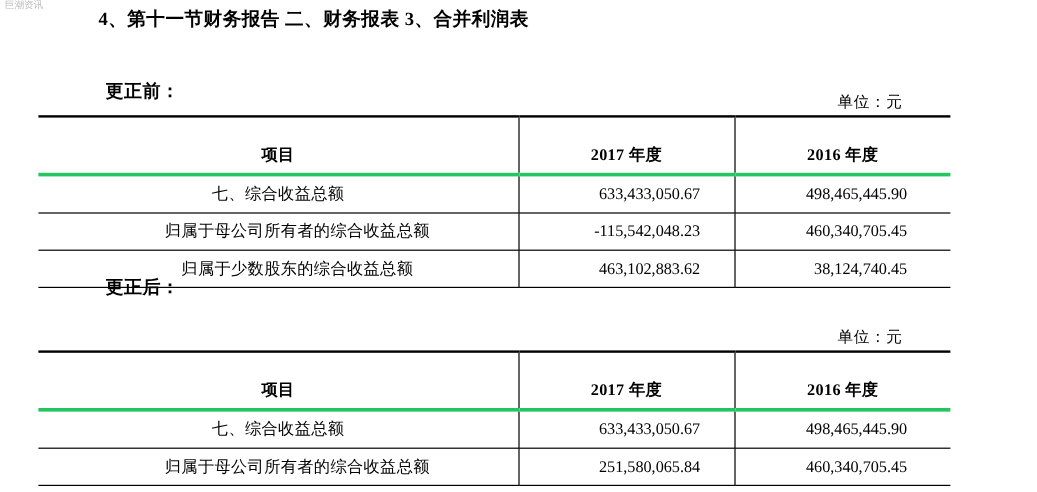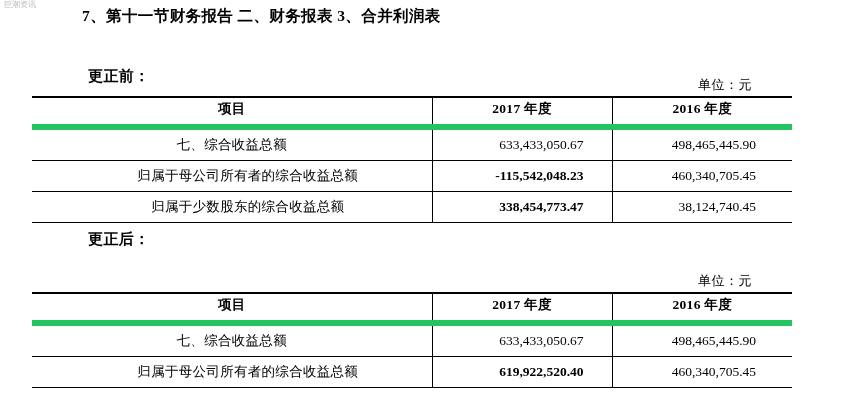--- a/index.html
+++ b/index.html
@@ -70,23 +70,23 @@
   table.fin.first { top: 96px; }
   table.fin.second { top: 292px; }
 
   table.fin col.c1 { width: 400px; }
   table.fin col.c2 { width: 180px; }
   table.fin col.c3 { width: 180px; }
 
   table.fin thead th {
     font-weight: bold;
     text-align: center;
-    padding: 2px 6px 6px 6px;
+    padding: 22px 6px 6px 6px;
     border-top: 2.2px solid #000;
-    border-bottom: 6px solid #22c55e;
+    border-bottom: 3px solid #22c55e;
     font-size: 13.5px;
     letter-spacing: 0.3px;
   }
   table.fin thead th.col-item {
     border-right: 1px solid #000;
   }
   table.fin thead th.col-year {
     border-right: 1px solid #000;
   }
   table.fin thead th.last {
@@ -110,38 +110,38 @@
     text-align: right;
     border-right: 1px solid #000;
     padding-right: 28px;
     font-family: "Liberation Serif", serif;
   }
   table.fin tbody td.num.last {
     border-right: none;
     padding-right: 36px;
   }
   table.fin tbody td.num.bold {
-    font-weight: bold;
+    font-weight: normal;
     margin-left: 48px;
   }
   table.fin tbody tr.lastrow td {
     border-bottom: none;
   }
   table.fin tbody tr.lastrow.closed td {
     border-bottom: 1.6px solid #000;
   }
 </style>
 </head>
 <body>
 
 <div class="page">
 
   <div class="corner-stamp">巨潮资讯</div>
 
-  <div class="heading">7、第十一节财务报告 二、财务报表 3、合并利润表</div>
+  <div class="heading">4、第十一节财务报告 二、财务报表 3、合并利润表</div>
 
   <div class="sub-label first">更正前：</div>
   <div class="unit first">单位：元</div>
 
   <table class="fin first">
     <colgroup>
         <col class="c1">
         <col class="c2">
         <col class="c3">
       </colgroup>
@@ -158,21 +158,21 @@
         <td class="num">633,433,050.67</td>
         <td class="num last">498,465,445.90</td>
       </tr>
       <tr>
         <td class="label indent2">归属于母公司所有者的综合收益总额</td>
         <td class="num bold">-115,542,048.23</td>
         <td class="num last">460,340,705.45</td>
       </tr>
       <tr class="lastrow closed">
         <td class="label indent2">归属于少数股东的综合收益总额</td>
-        <td class="num bold">338,454,773.47</td>
+        <td class="num bold">463,102,883.62</td>
         <td class="num last">38,124,740.45</td>
       </tr>
     </tbody>
   </table>
 
   <div class="sub-label second">更正后：</div>
   <div class="unit second">单位：元</div>
 
   <table class="fin second">
     <colgroup>
@@ -188,19 +188,19 @@
       </tr>
     </thead>
     <tbody>
       <tr>
         <td class="label">七、综合收益总额</td>
         <td class="num">633,433,050.67</td>
         <td class="num last">498,465,445.90</td>
       </tr>
       <tr>
         <td class="label indent2">归属于母公司所有者的综合收益总额</td>
-        <td class="num bold">619,922,520.40</td>
+        <td class="num bold">251,580,065.84</td>
         <td class="num last">460,340,705.45</td>
       </tr>
     </tbody>
   </table>
 
 </div>
 
 </body></html>

